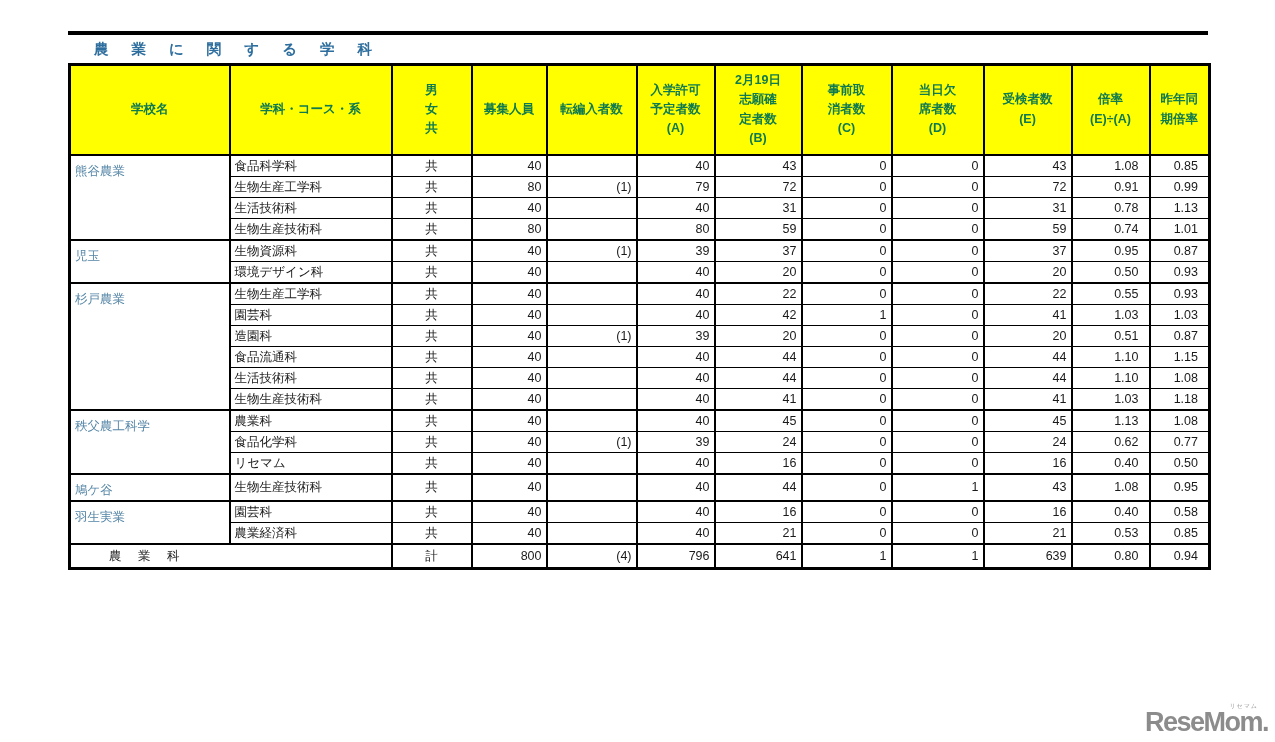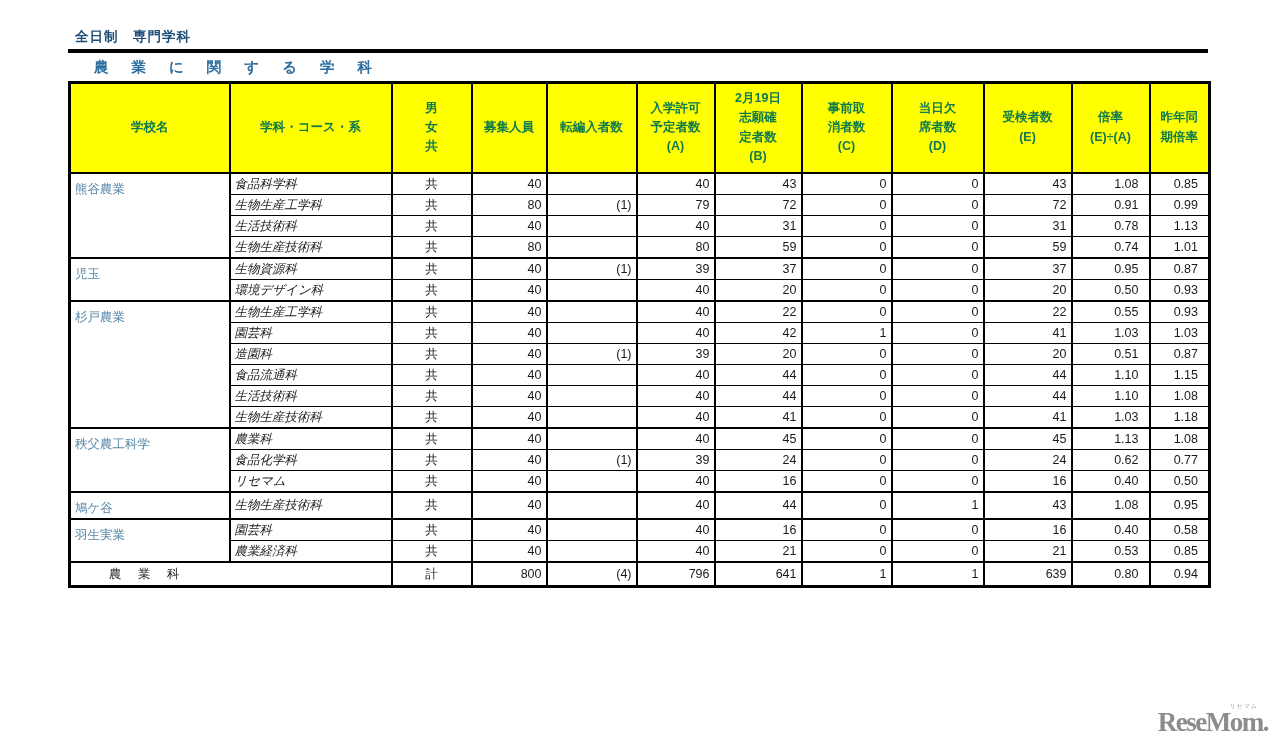--- a/index.html
+++ b/index.html
@@ -33,43 +33,42 @@
   }
   .data-table td {
     font-size:12.5px; color:#1a1a1a; height:21px; line-height:20px;
     padding:0 4px; border:solid #000; border-width:1px 2px;
     white-space:nowrap; overflow:hidden;
   }
   .data-table td.school {
     color:var(--school-color,#5586a6); text-align:left; vertical-align:top;
     padding-top:5px;
   }
-  .data-table td.left   { text-align:left;font-style:italic; }
+  .data-table td.left   { text-align:left; }
   .data-table td.center { text-align:center; }
   .data-table td.num    { text-align:right; }
   .data-table td.ratio  { text-align:right; padding-right:10px; }
   .data-table tr.group-start td { border-top:2px solid #000; }
   .data-table tr.total-row td { height:23px; line-height:22px; border-top:2px solid #000; }
   .data-table td.total-label { text-align:left; padding-left:38px; letter-spacing:2px; }
   .logo { position:absolute; right:7px; bottom:6px; text-align:right; }
   .logo-kana {
     display:block; font-size:6px; color:#9a9a9a; letter-spacing:1px;
     padding-right:10px; margin-bottom:-2px;
   }
   .logo-text {
     font-size:27px; font-weight:bold; color:var(--logo-color,#8c8c8c);
-    letter-spacing:-1.5px; line-height:1;font-family:Liberation Serif, serif;
+    letter-spacing:-1.5px; line-height:1;
   }
 </style>
 </head>
 <body>
 
 <div class="page">
   <div class="content">
-    <div class="title">全日制　専門学科</div>
     <div class="double-rule"></div>
     <div class="subtitle">農業に関する学科</div>
     <table class="data-table">
       <colgroup id="cols">
           <col style="width: 160px;">
           <col style="width: 162px;">
           <col style="width: 80px;">
           <col style="width: 75px;">
           <col style="width: 90px;">
           <col style="width: 78px;">

